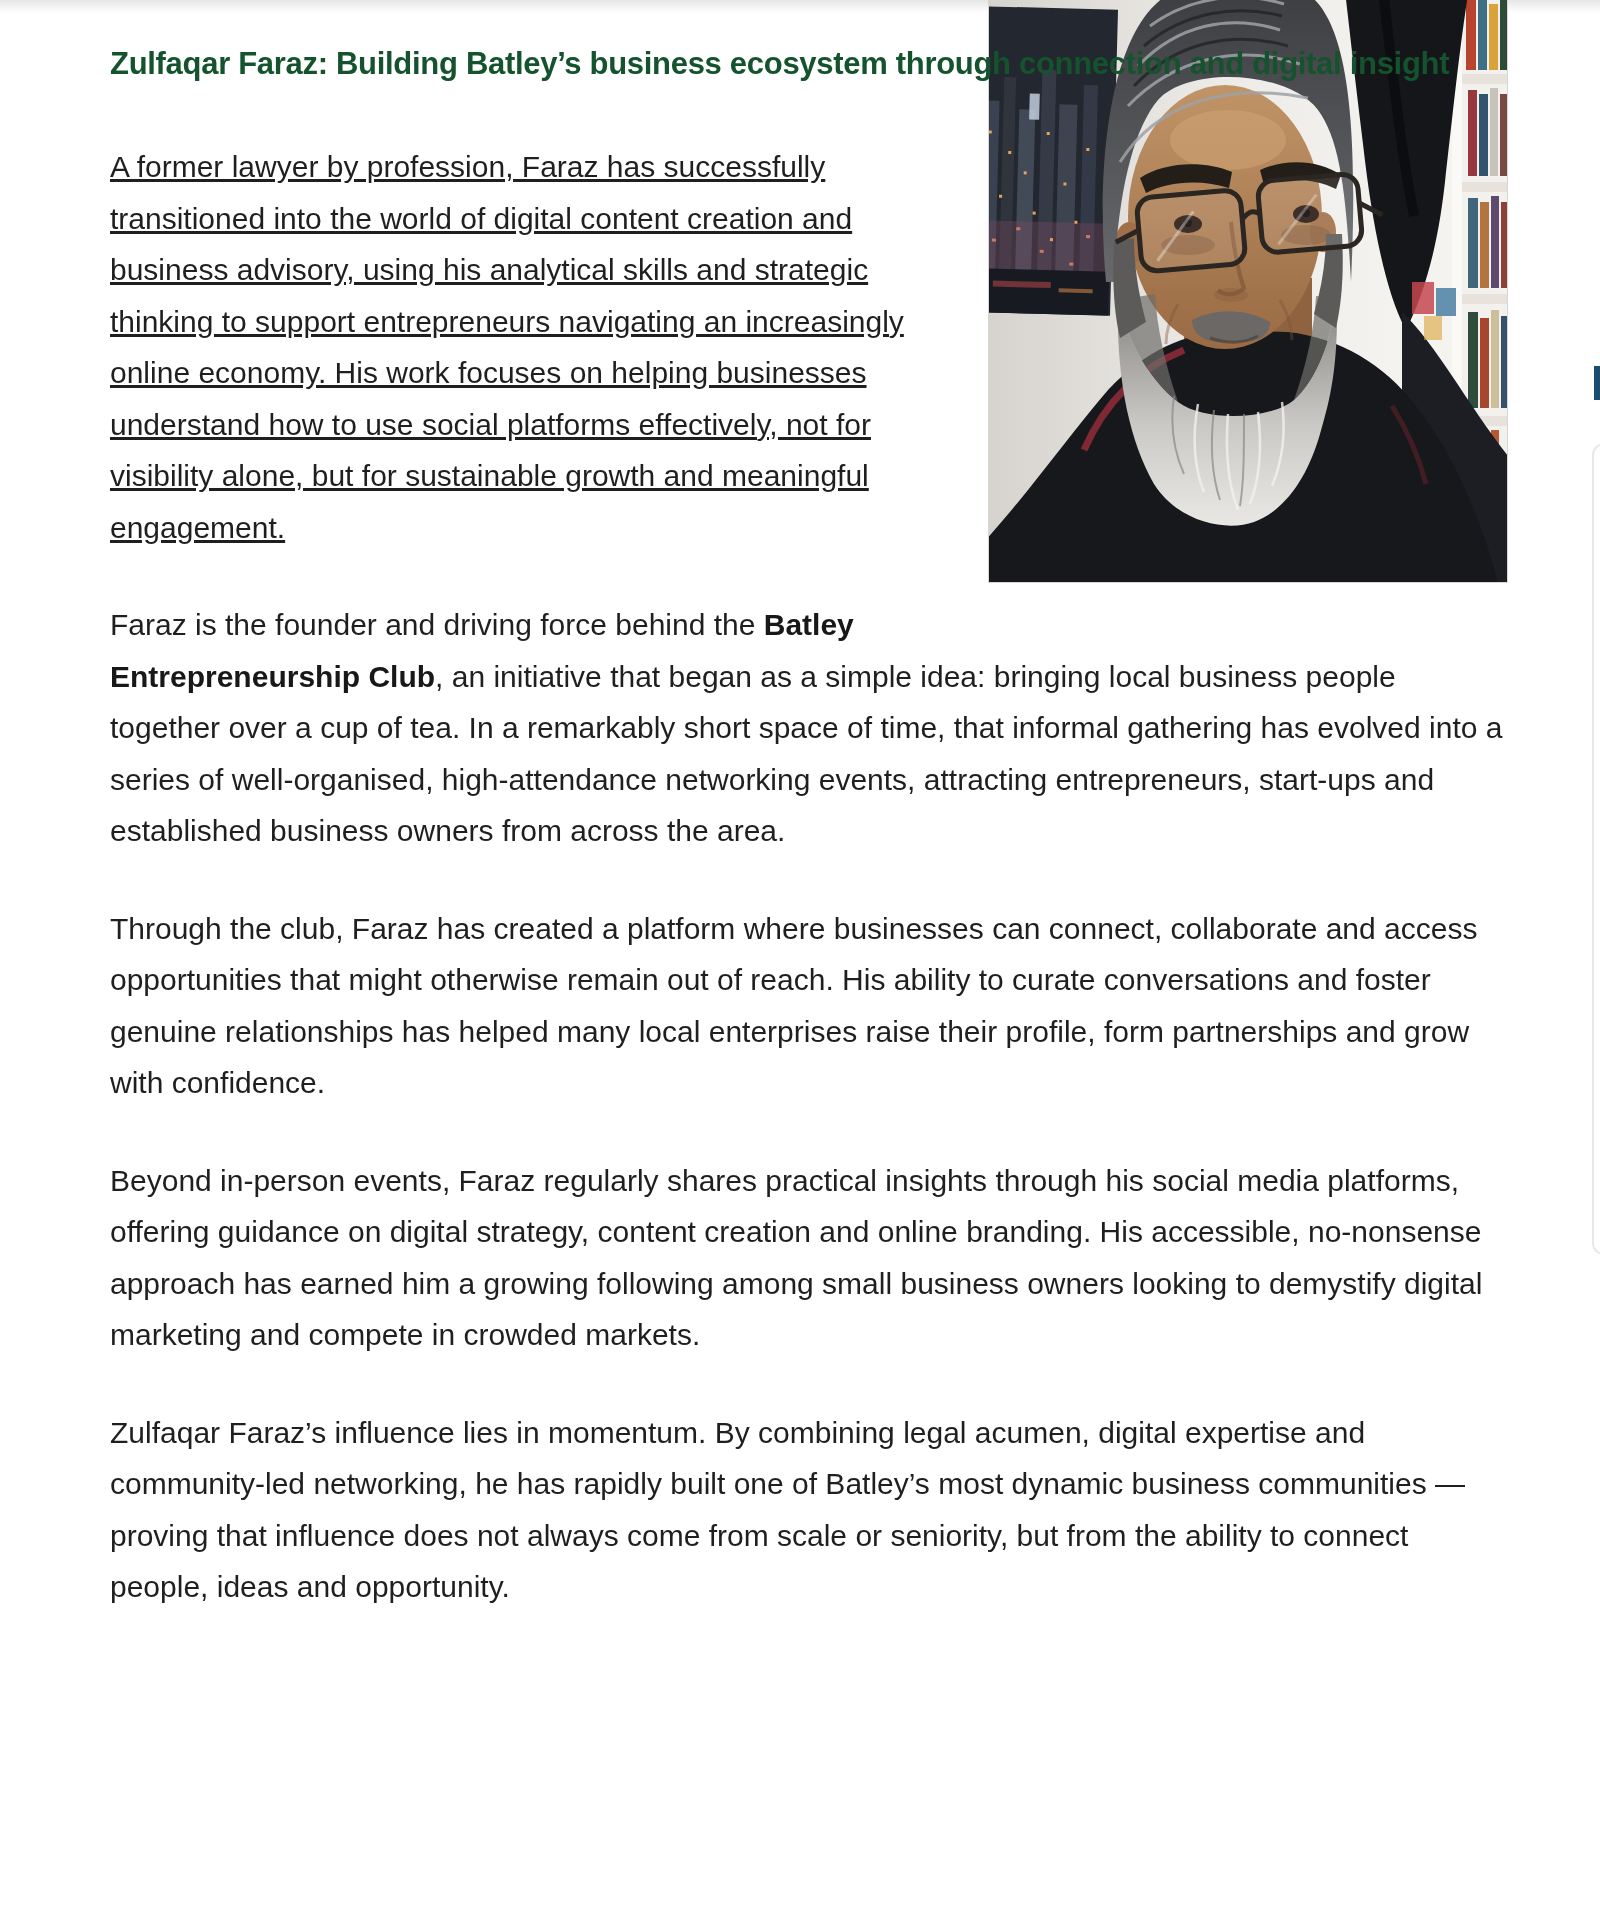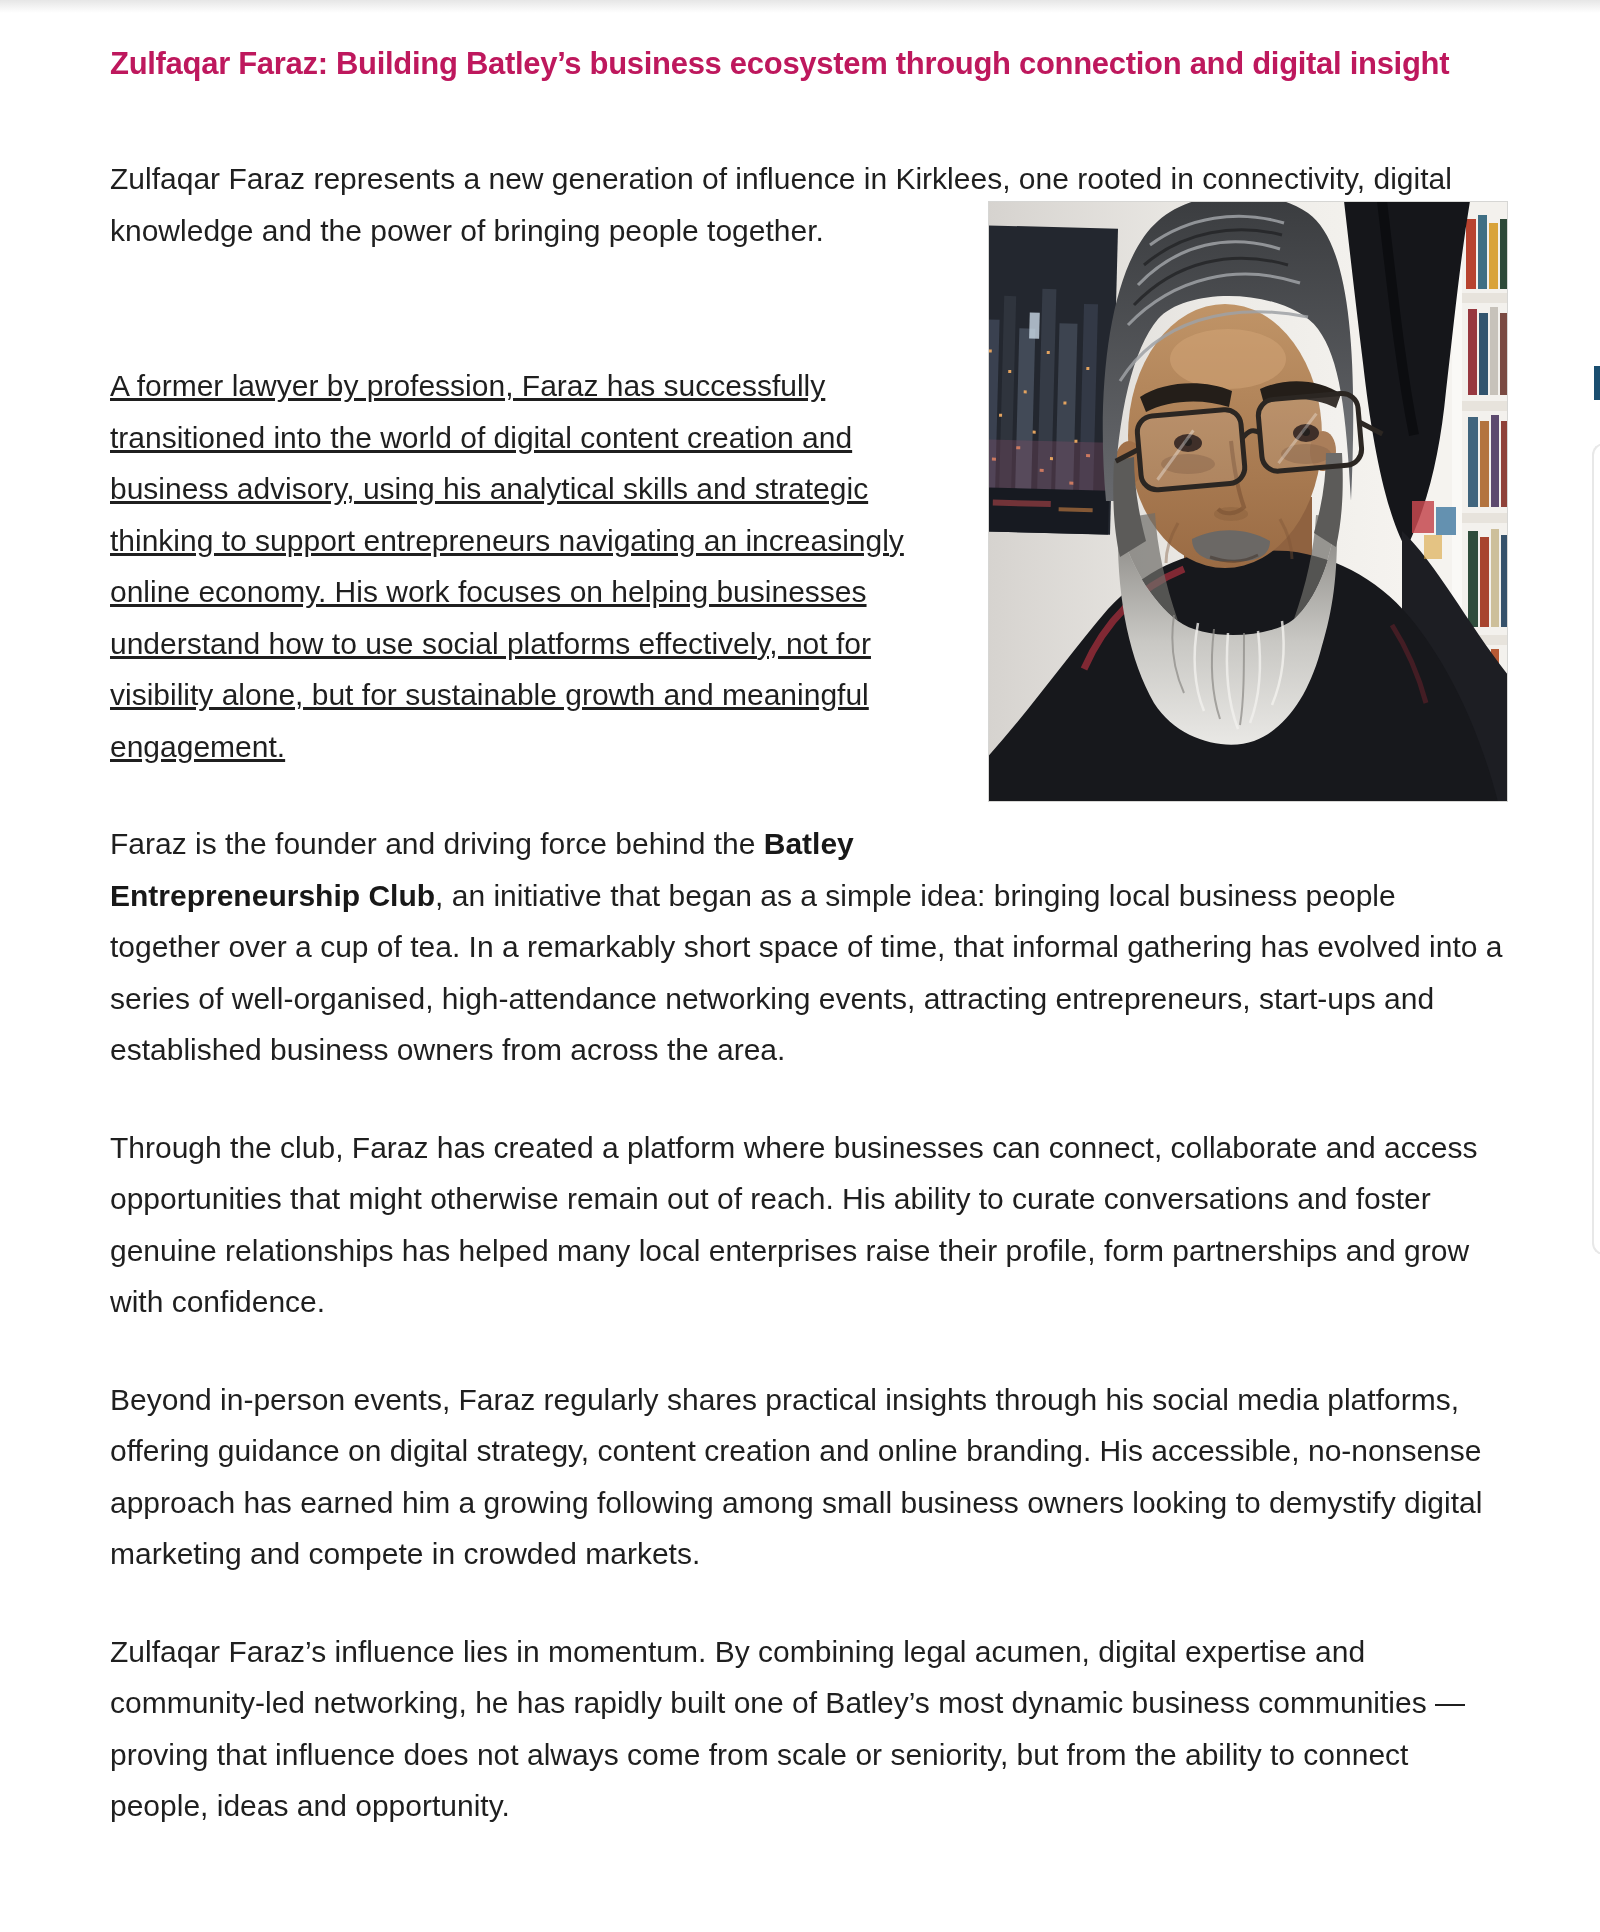--- a/index.html
+++ b/index.html
@@ -27,21 +27,21 @@
     left: 110px;
     top: 0;
     width: 1398px;
   }
   h1.page-title {
     margin: 38px 0 0 0;
     font-size: 31px;
     line-height: 51px;
     font-weight: 700;
     letter-spacing: -0.3px;
-    color: #be185d;
+    color: #14532d;
   }
   p.para {
     margin: 46px 0 0 0;
     font-size: 30px;
     line-height: 51.5px;
     font-weight: 400;
     color: #1f1f1f;
   }
   p.para-first {
     margin-top: 64px;
@@ -82,21 +82,20 @@
 </style>
 </head>
 <body>
 
 <div class="top-shade"></div>
 
 <div class="content">
 
   <h1 class="page-title">Zulfaqar Faraz: Building Batley’s business ecosystem through connection and digital insight</h1>
 
-  <p class="para para-first">Zulfaqar Faraz represents a new generation of influence in Kirklees, one rooted in connectivity, digital knowledge and the power of bringing people together.</p>
 
   <figure class="portrait" aria-label="Portrait of Zulfaqar Faraz: a man with swept-back grey-streaked hair, rectangular glasses and a long grey beard, wearing a black top with a red trim, in front of a night-time city skyline canvas, a hanging black garment and a white bookshelf">
     <svg viewBox="0 0 520 601" width="520" height="601" aria-hidden="true">
       <defs>
         <linearGradient id="wallg" x1="0" y1="0" x2="1" y2="0">
           <stop offset="0" stop-color="#d6d3cf"></stop>
           <stop offset="0.45" stop-color="#edebe7"></stop>
           <stop offset="0.8" stop-color="#f5f3ef"></stop>
         </linearGradient>
         <linearGradient id="skin" x1="0" y1="0" x2="0" y2="1">

